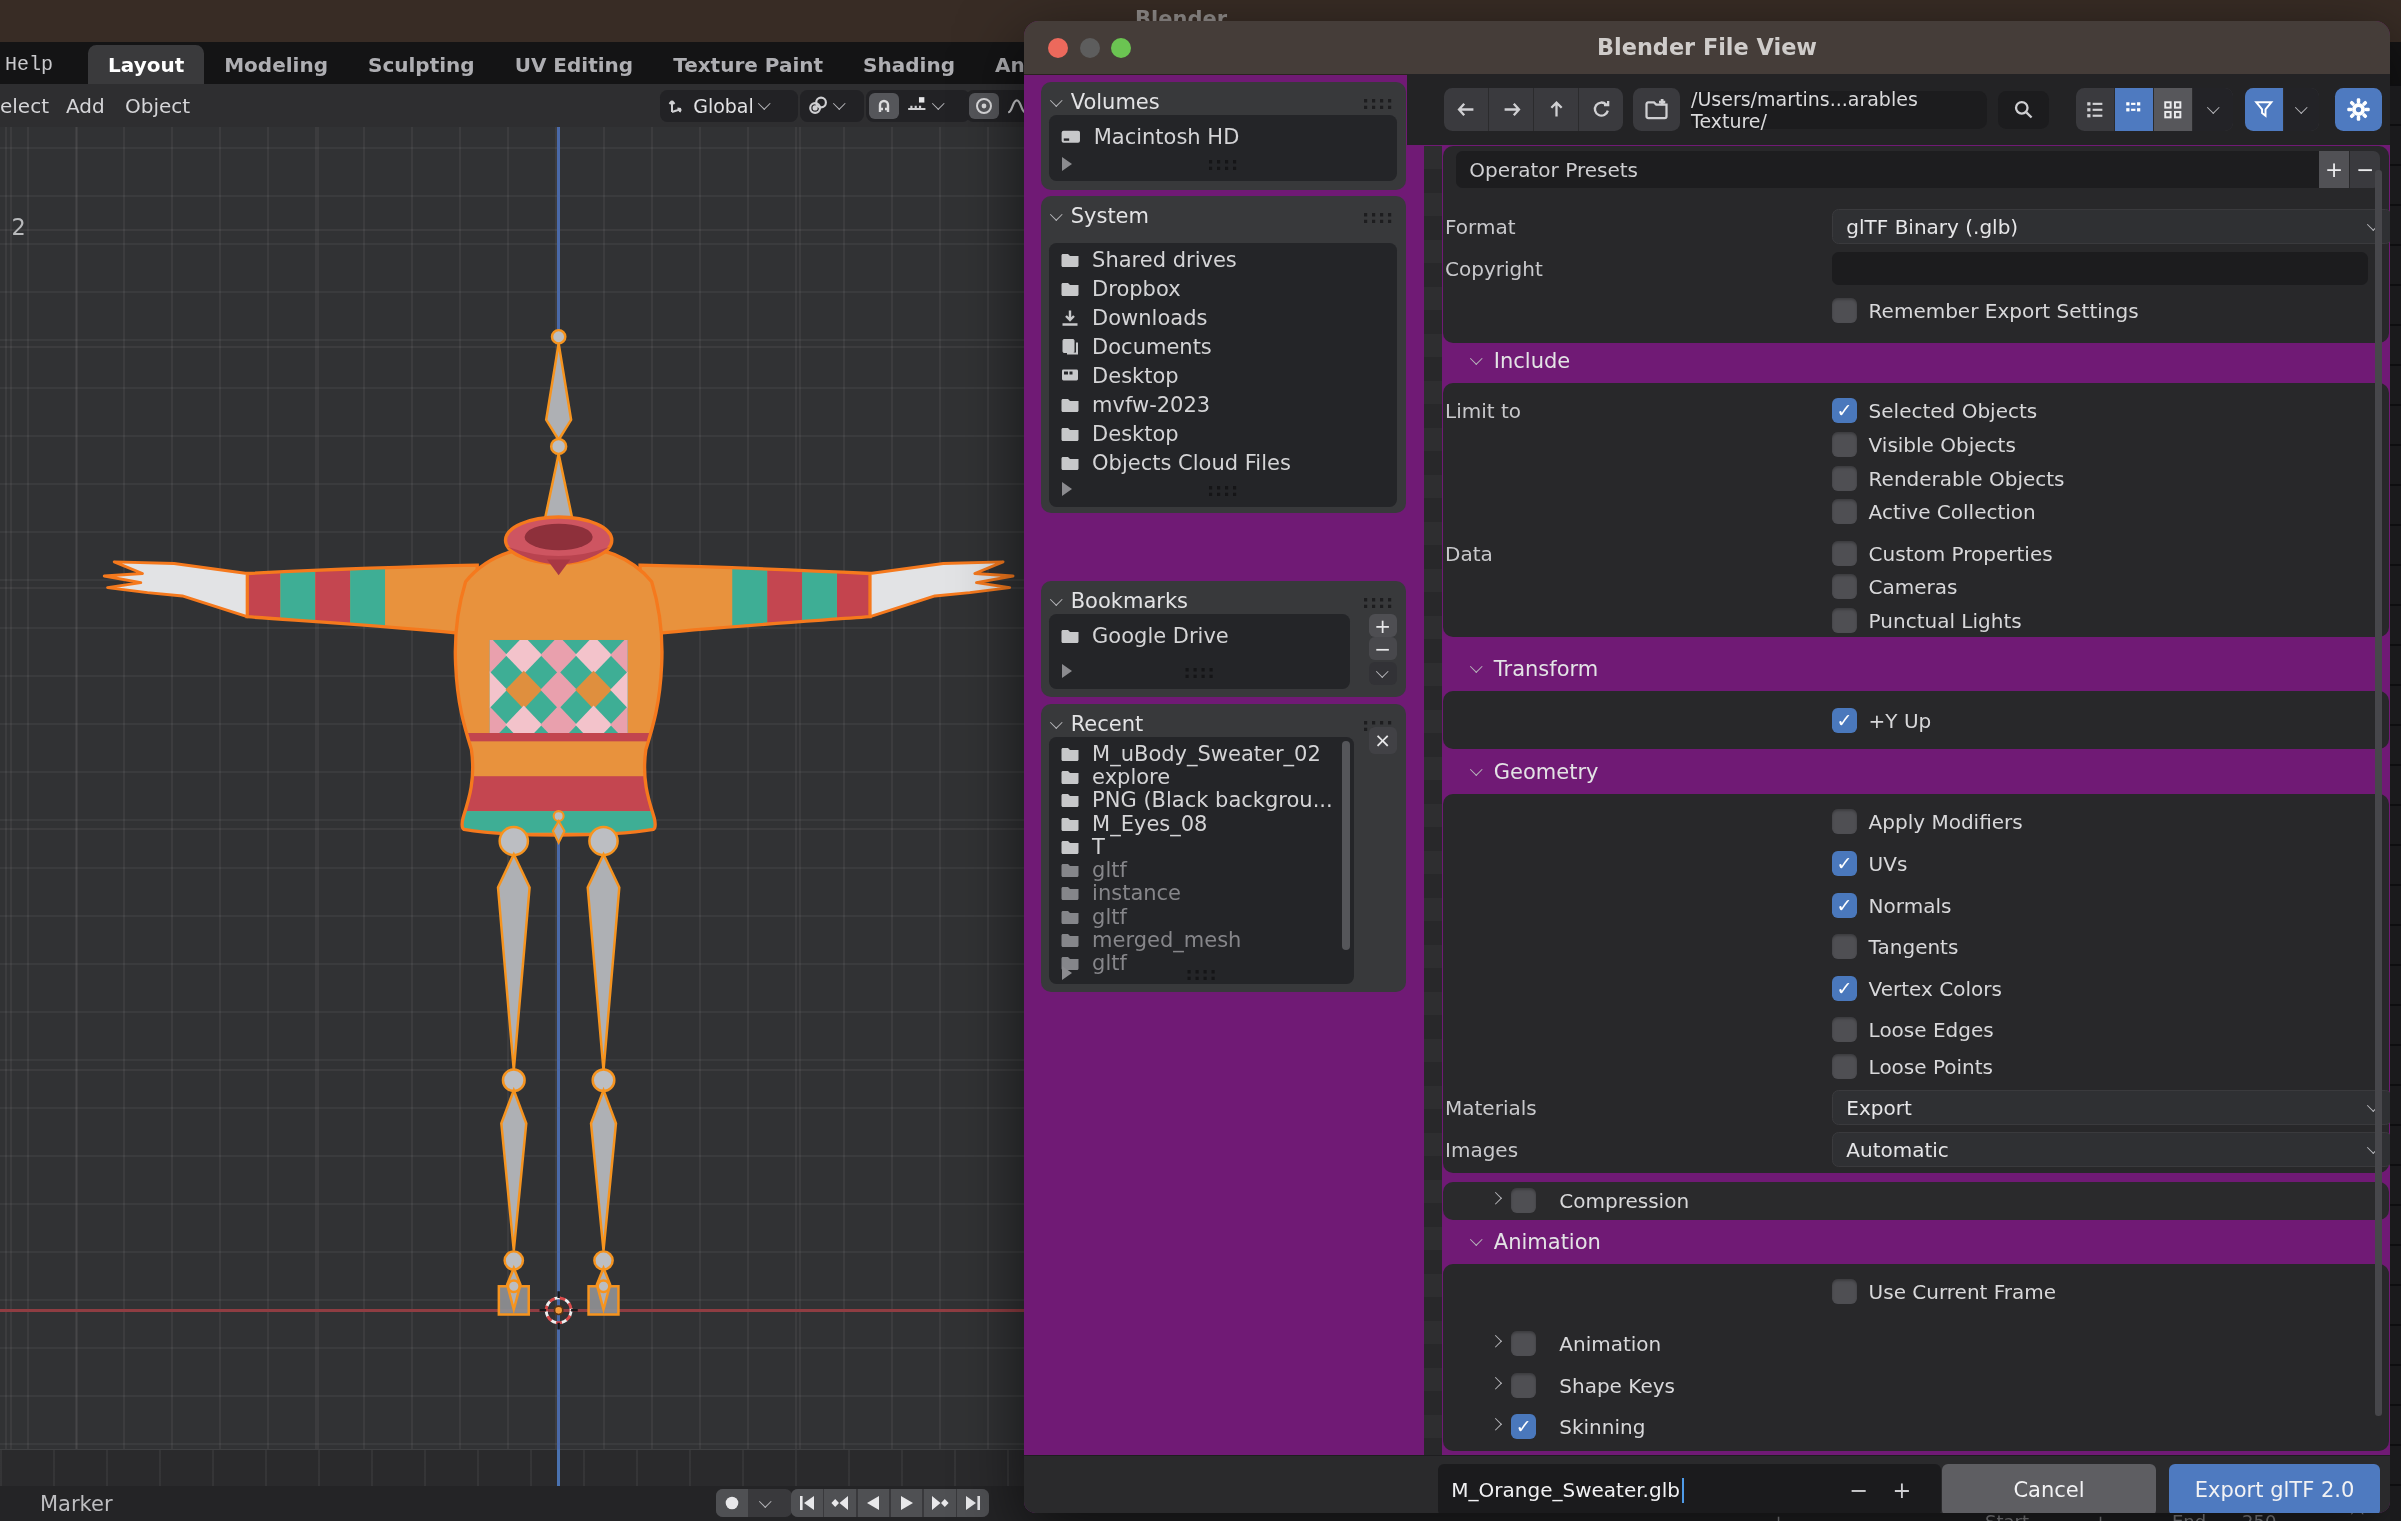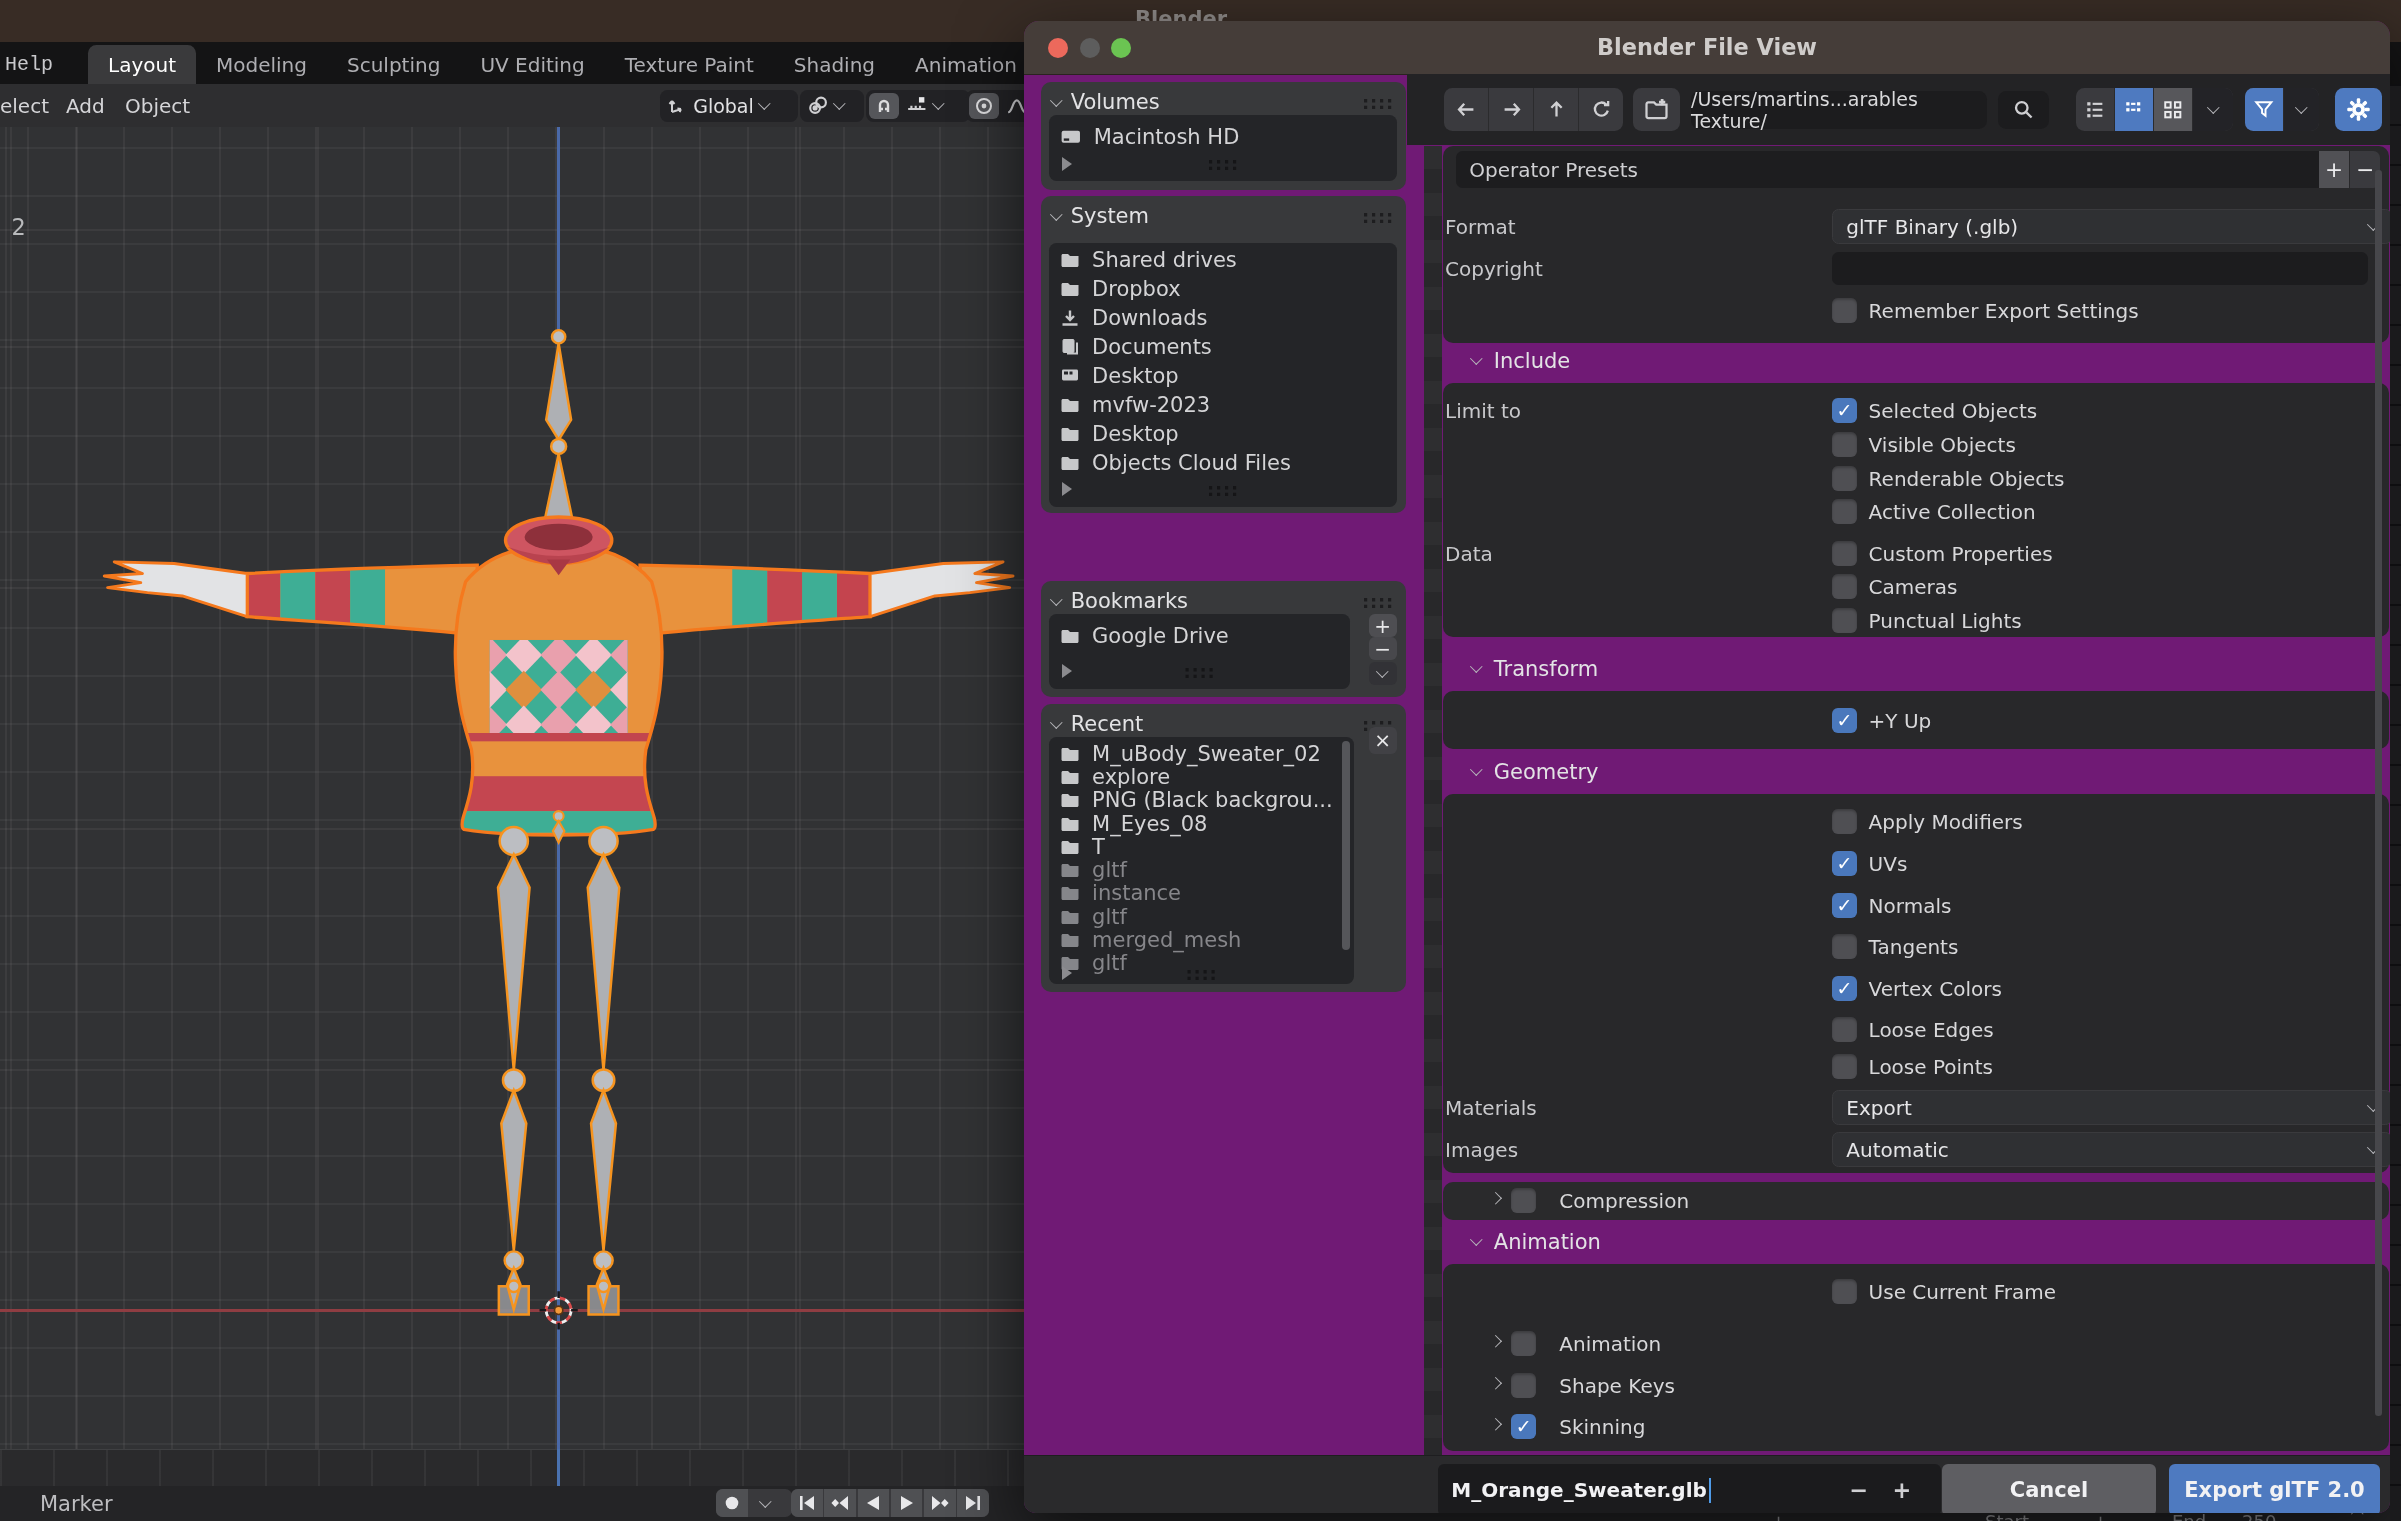--- a/index.html
+++ b/index.html
@@ -5,21 +5,21 @@
   html,body{margin:0;padding:0;background:#000;}
   #stage{position:relative;width:2401px;height:1521px;overflow:hidden;
          font-family:"DejaVu Sans","Liberation Sans",sans-serif;background:#313234;color:#d5d5d8;}
   .abs{position:absolute;}
   
   .mw-title{left:0;top:0;width:2401px;height:42px;background:#382c25;}
   .mw-title .appname{position:absolute;left:1131px;top:6.6px;width:100px;text-align:center;
       font-size:21px;font-weight:bold;color:#8f8b89;}
   .tabsbar{left:0;top:42px;width:2401px;height:42px;background:#141415;display:flex;align-items:flex-end;}
   .menu-help{margin:0 0 8.3px 5px;font-size:20px;color:#c9c9cc;font-family:Liberation Mono, monospace;}
-  .tabs{display:flex;margin-left:35px;height:100%;align-items:flex-end;}
+  .tabs{display:flex;margin-left:35px;height:100%;align-items:flex-end;font-weight:bold;}
   .tab{padding:7.5px 20px;font-size:20px;color:#aeaeb2;border-radius:8.3px 8.3px 0 0;white-space:nowrap;}
   .tab.active{background:#3a3a3c;color:#fff;}
   .toolrow{left:0;top:84px;width:2401px;height:43px;background:#2e2e30;}
   .toolrow .mi{position:absolute;top:10px;font-size:20px;color:#d5d5d8;}
   .wgroup{position:absolute;top:5.8px;height:32px;background:#222225;border-radius:7.5px;
           display:flex;align-items:center;padding:0 6.6px;gap:6.6px;}
   .wgroup .glabel{font-size:19px;color:#e2e2e4;}
   .icon-svg{display:inline-block;vertical-align:middle;}
   .chev{display:inline-block;width:9px;height:9px;border-right:2.5px solid #b6b6ba;border-bottom:2.5px solid #b6b6ba;
         transform:rotate(45deg);margin-top:-5px;}
@@ -87,21 +87,21 @@
       padding:0 13.3px;font-size:20px;color:#e6e6e8;position:relative;}
   .dd .chev{position:absolute;right:13.3px;}
   .inputfld{width:536px;height:33px;background:#1c1c1e;border-radius:6.6px;}
   .sec-hdr{position:absolute;left:448px;width:913px;height:38px;display:flex;align-items:center;gap:13.3px;
            font-size:21px;color:#e3e3e5;}
   .sub-row{position:absolute;left:467px;width:830px;height:33px;display:flex;align-items:center;gap:11.6px;}
   .caret{display:inline-block;width:2.5px;height:25px;background:#4f9be8;margin-left:1.7px;}
   
   .dlg-footer{position:absolute;left:0;top:1434px;width:100%;height:58px;background:#2a2a2c;border-top:1.7px solid #1e1e20;}
   .btn{position:absolute;top:8.3px;height:52px;border-radius:6px;display:flex;align-items:center;justify-content:center;
-       font-size:21px;color:#f2f2f4;font-weight:bold;}
+       font-size:21px;color:#f2f2f4;}
   .underbar{left:1024px;top:1513px;width:1366px;height:8.3px;background:#242426;z-index:4;overflow:visible;}
   .ub-frag{position:absolute;top:-1.7px;font-size:18px;color:#9a9a9e;}
   .right-sliver{left:2390px;top:84px;width:11.6px;height:1437px;background:#1a1a1c;z-index:11;
     background-image:repeating-linear-gradient(to bottom,#0e0e10 0 1.7px,transparent 1.7px 40px);}
 </style>
 </head>
 <body>
 
 <div id="stage">
 

